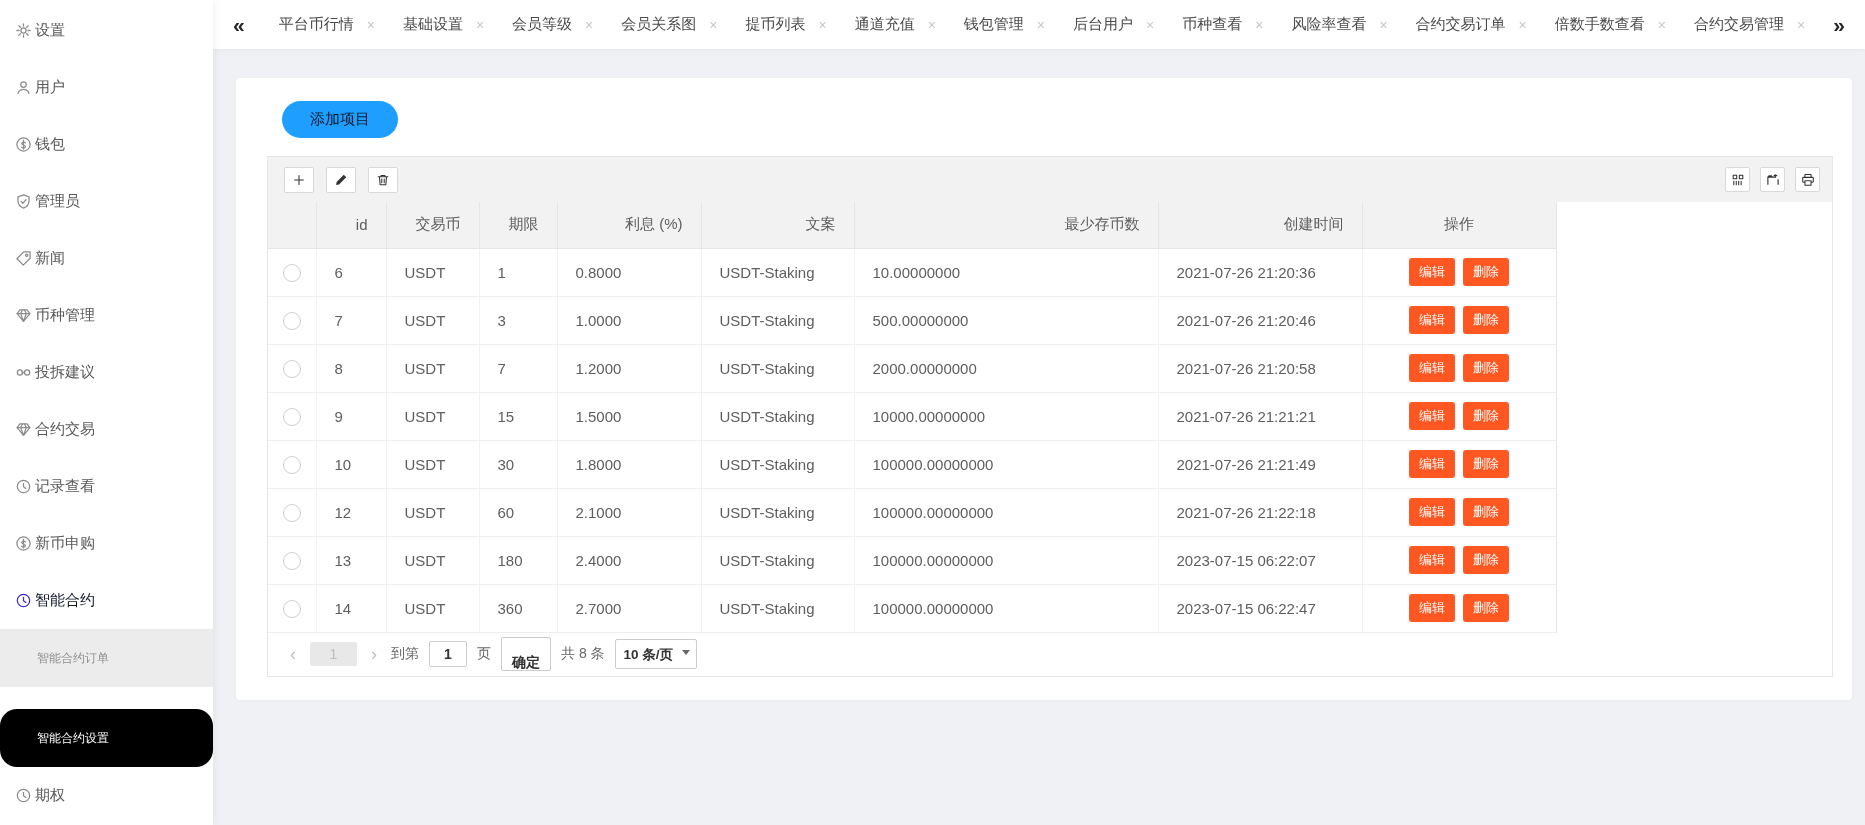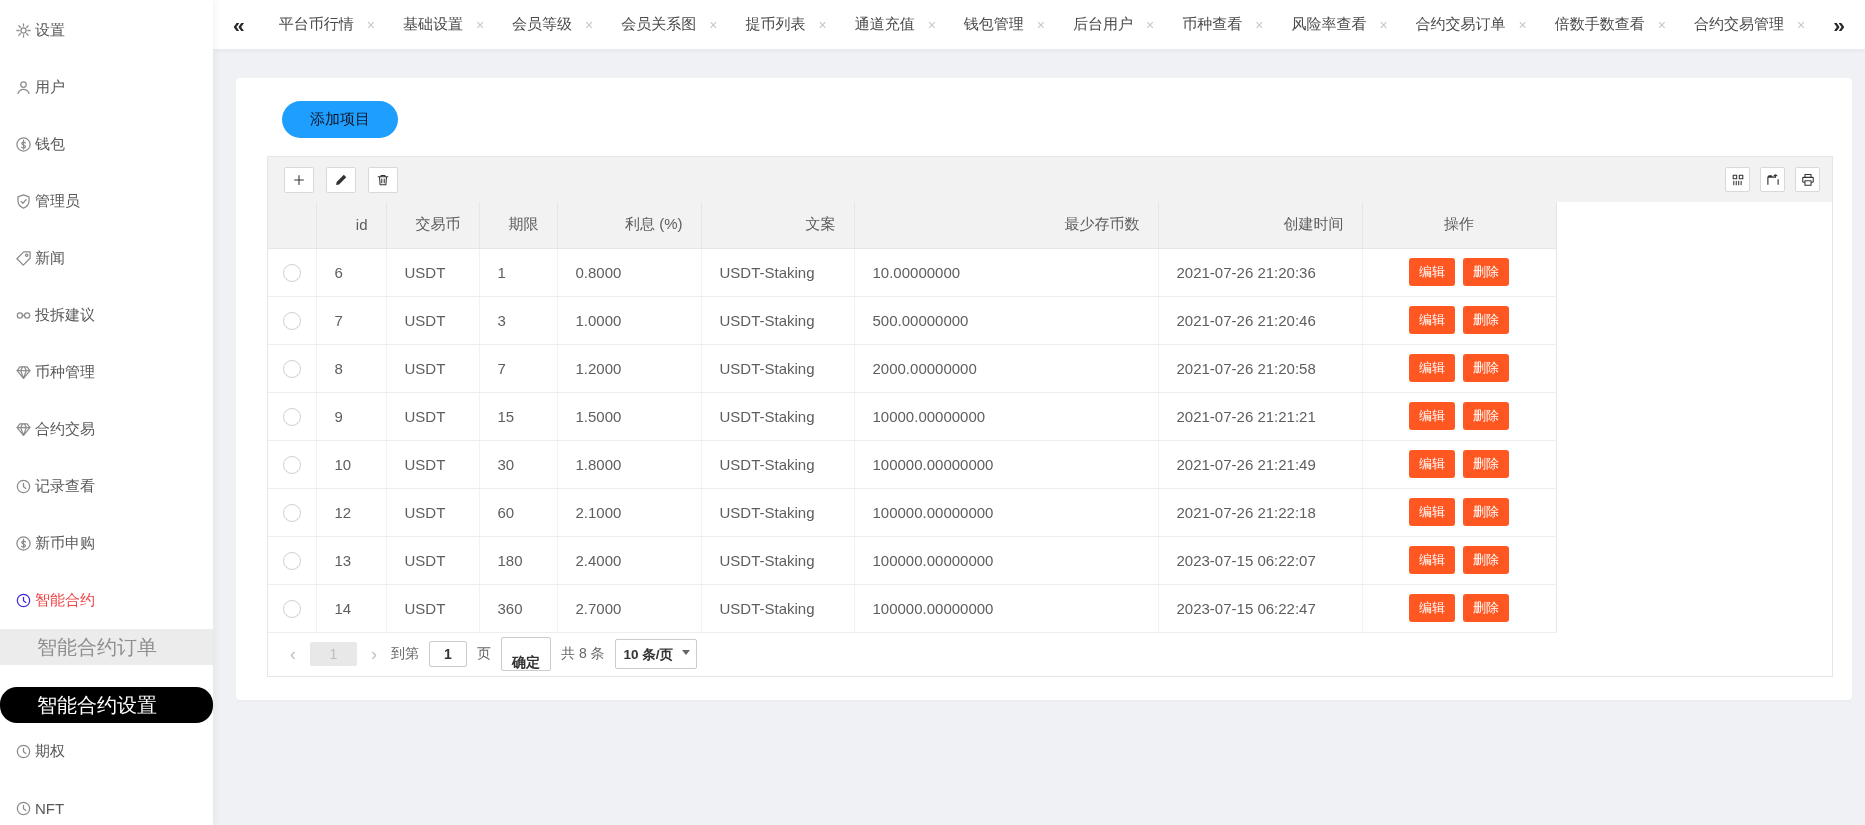--- a/index.html
+++ b/index.html
@@ -5,23 +5,23 @@
   * { box-sizing: border-box; margin: 0; padding: 0; }
   html,body { width:1865px; height:825px; overflow:hidden; }
   body { font-family:"Liberation Sans","DejaVu Sans",sans-serif; background:#eff1f5; color:#5e5e5e; }
   .app { display:flex; width:1865px; height:825px; }
 
   
   .sidebar { width:213px; min-width:213px; background:#fff; box-shadow:2px 0 8px rgba(0,0,0,.05); z-index:3; padding-top:2px; overflow:hidden; }
   .side-item { height:57px; display:flex; align-items:center; padding-left:14px; gap:3px; font-size:15px; color:#595959; cursor:pointer; }
   .side-item .sicon { width:18px; height:18px; display:flex; align-items:center; justify-content:center; color:#8c8c8c; }
   .side-item .sicon svg { width:17px; height:17px; }
-  .side-item.active { color:#ef4444; }
+  .side-item.active { color:#0f172a; }
   .side-item.active .sicon { color:#3f2bdf; }
-  .sub-item { height:36px; display:flex; align-items:center; padding-left:37px; font-size:20px; color:#8f8f8f; background:#ececec; cursor:pointer; }
+  .sub-item { height:58px; display:flex; align-items:center; padding-left:37px; font-size:12px; color:#8f8f8f; background:#ececec; cursor:pointer; }
   .sub-item.selected { background:#000000; color:#fff; margin-top:22px;border-radius:17px; }
 
   
   .right { flex:1; display:flex; flex-direction:column; min-width:0; }
   .tabbar { height:49px; background:#fff; display:flex; align-items:center; box-shadow:0 2px 5px rgba(0,0,0,.04); position:relative; z-index:2; }
   .tab-scroll { padding:0 20px; font-size:21px; font-weight:600; color:#262626; cursor:pointer; user-select:none; }
   .tabs { flex:1; display:flex; align-items:flex-start; height:49px; overflow:hidden; white-space:nowrap; }
   .tab { display:flex; align-items:center; gap:13px; padding:0 14px; height:49px; font-size:15px; color:#4a4a4a; cursor:pointer; flex:none; }
   .tab .tab-close { color:#c3c7cd; font-size:14px; cursor:pointer; }
 
@@ -105,35 +105,35 @@
           <svg viewBox="0 0 16 16" fill="none" stroke="currentColor" stroke-width="1.2" stroke-linecap="round" stroke-linejoin="round">
             <path d="M1.8 8.2L8.2 1.8h6v6L7.8 14.2z"></path>
             <circle cx="11" cy="5" r="1.1"></circle>
           </svg>
         </span>
         <span>新闻</span>
       </div>
       <div class="side-item">
         <span class="sicon">
           <svg viewBox="0 0 16 16" fill="none" stroke="currentColor" stroke-width="1.2" stroke-linecap="round" stroke-linejoin="round">
+            <path d="M4.6 2.8h6.8L14 6.2 8 13.6 2 6.2z"></path>
+            <path d="M2 6.2h12M8 13.6L5.4 6.2 7 2.8M8 13.6l2.6-7.4L9 2.8"></path>
+          </svg>
+        </span>
+        <span>币种管理</span>
+      </div>
+      <div class="side-item">
+        <span class="sicon">
+          <svg viewBox="0 0 16 16" fill="none" stroke="currentColor" stroke-width="1.2" stroke-linecap="round" stroke-linejoin="round">
             <circle cx="4.6" cy="8" r="2.4"></circle>
             <circle cx="11.4" cy="8" r="2.4"></circle>
             <path d="M7 8h2"></path>
           </svg>
         </span>
         <span>投拆建议</span>
-      </div>
-      <div class="side-item">
-        <span class="sicon">
-          <svg viewBox="0 0 16 16" fill="none" stroke="currentColor" stroke-width="1.2" stroke-linecap="round" stroke-linejoin="round">
-            <path d="M4.6 2.8h6.8L14 6.2 8 13.6 2 6.2z"></path>
-            <path d="M2 6.2h12M8 13.6L5.4 6.2 7 2.8M8 13.6l2.6-7.4L9 2.8"></path>
-          </svg>
-        </span>
-        <span>币种管理</span>
       </div>
       <div class="side-item">
         <span class="sicon">
           <svg viewBox="0 0 16 16" fill="none" stroke="currentColor" stroke-width="1.2" stroke-linecap="round" stroke-linejoin="round">
             <path d="M4.6 2.8h6.8L14 6.2 8 13.6 2 6.2z"></path>
             <path d="M2 6.2h12M8 13.6L5.4 6.2 7 2.8M8 13.6l2.6-7.4L9 2.8"></path>
           </svg>
         </span>
         <span>合约交易</span>
       </div>

